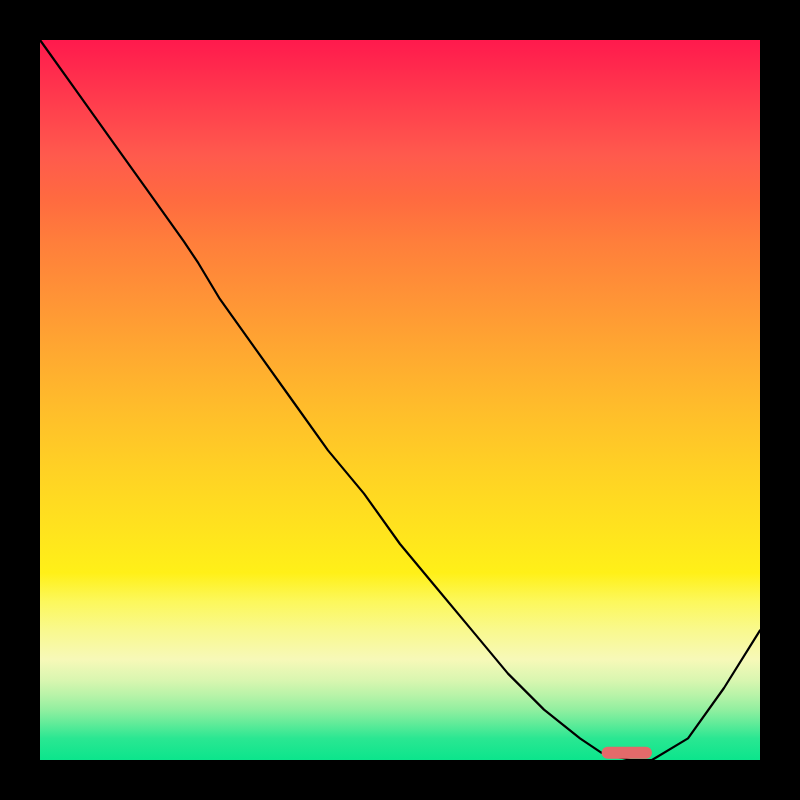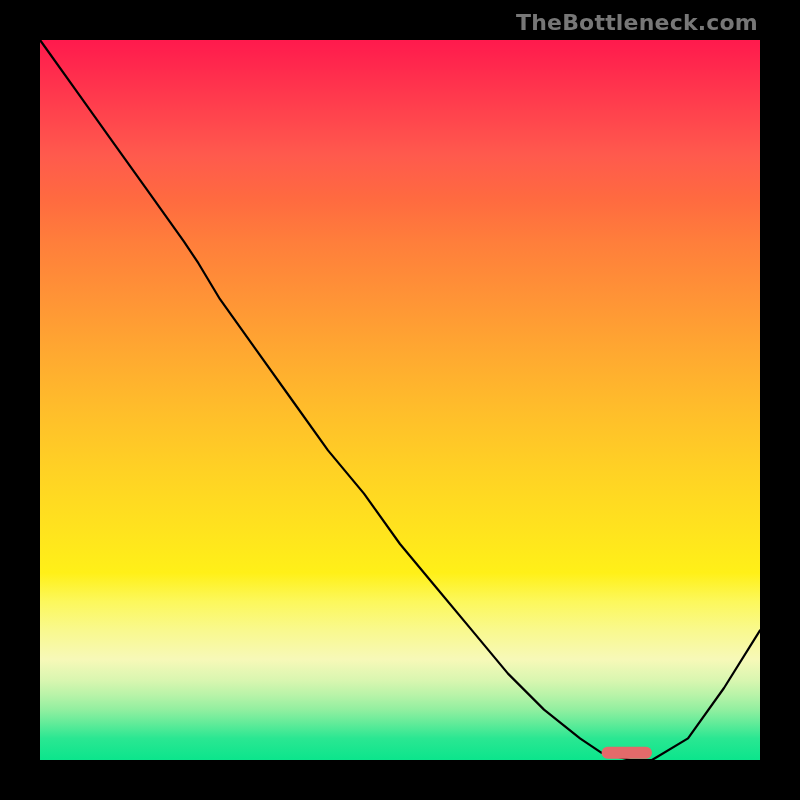--- a/index.html
+++ b/index.html
@@ -70,21 +70,20 @@
     top: 10px;
     font: 600 22px "DejaVu Sans", Arial, sans-serif;
     color: #777;
     letter-spacing: 0.2px;
   }
 </style>
 </head>
 <body>
 
 <div class="figure">
-  <div class="watermark">TheBottleneck.com</div>
 
   <div class="plot-area">
     <svg viewBox="0 0 720 720" preserveAspectRatio="none">
       <path id="curve" class="curve" d="M0.0 0.0 L36.0 50.4 L72.0 100.8 L108.0 151.2 L144.0 201.6 L158.4 223.2 L180.0 259.2 L216.0 309.6 L252.0 360.0 L288.0 410.4 L324.0 453.6 L360.0 504.0 L396.0 547.2 L432.0 590.4 L468.0 633.6 L504.0 669.6 L540.0 698.4 L561.6 712.8 L590.4 720.0 L612.0 720.0 L648.0 698.4 L684.0 648.0 L720.0 590.4"></path>
       <rect id="marker" class="marker" x="561.6" y="706.8" width="50.4" height="12" rx="6" ry="6" fill="#e36a6a"></rect>
     </svg>
   </div>
 </div>
 
 </body></html>

